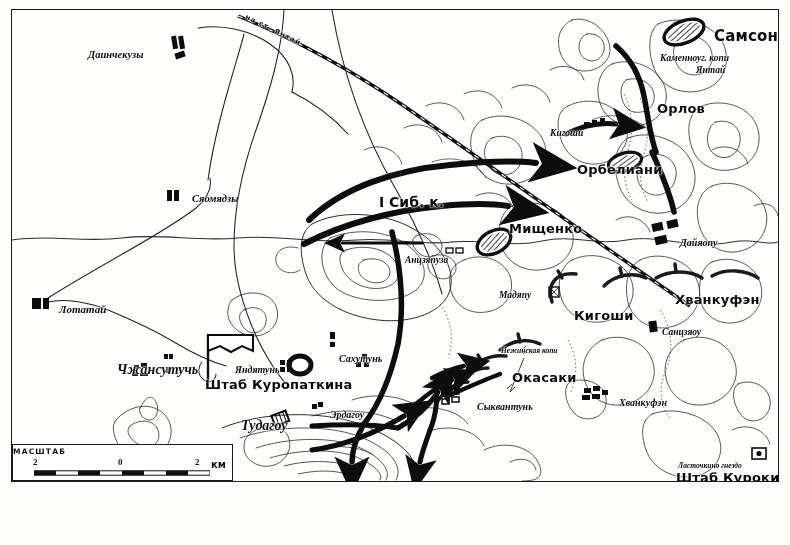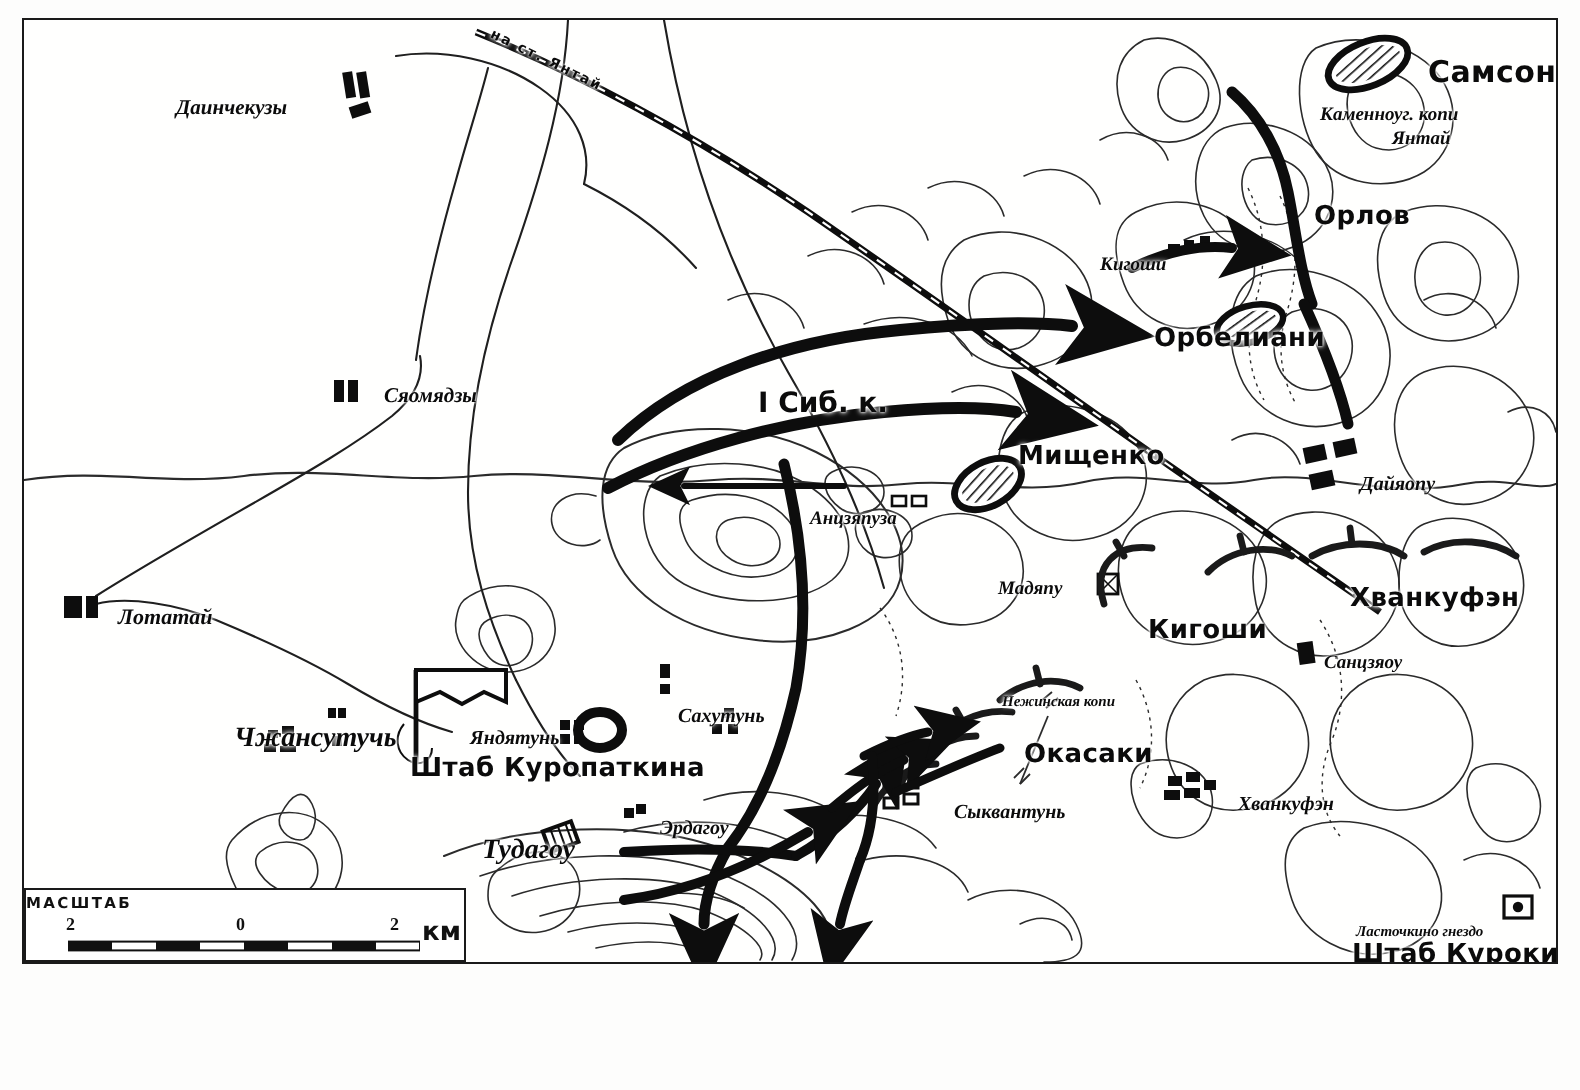--- a/index.html
+++ b/index.html
@@ -24,21 +24,21 @@
   
   #scale-box{position:absolute;left:11px;top:443px;width:221px;height:37px;
              border:1.5px solid #1a1a1a;border-top:1.5px solid #1a1a1a;
              background:#fff;box-sizing:border-box;}
   #scale-title{position:absolute;left:0;top:2px;width:221px;text-align:left;
                font-family:"DejaVu Sans", sans-serif;font-weight:700;
                font-size:7.5px;letter-spacing:1.2px;}
   .sc-num{position:absolute;top:12px;font-family:"Liberation Serif",serif;
           font-size:9px;font-weight:700;}
   #sc-l{left:20px;} #sc-c{left:105px;} #sc-r{left:182px;}
-  #sc-km{position:absolute;left:198px;top:14px;font-size:13px;font-weight:700;
+  #sc-km{position:absolute;left:198px;top:14px;font-size:10px;font-weight:700;
          font-family:"DejaVu Sans",sans-serif;}
   #scale-bar{position:absolute;left:21px;top:25px;width:176px;height:6px;}
 
   
   #caption{position:absolute;left:0;top:508px;width:790px;text-align:center;
            font-family:"Liberation Serif", serif;font-style:italic;
            font-size:15.5px;color:#1a1a1a;letter-spacing:.2px;}
 </style>
 </head>
 <body>

